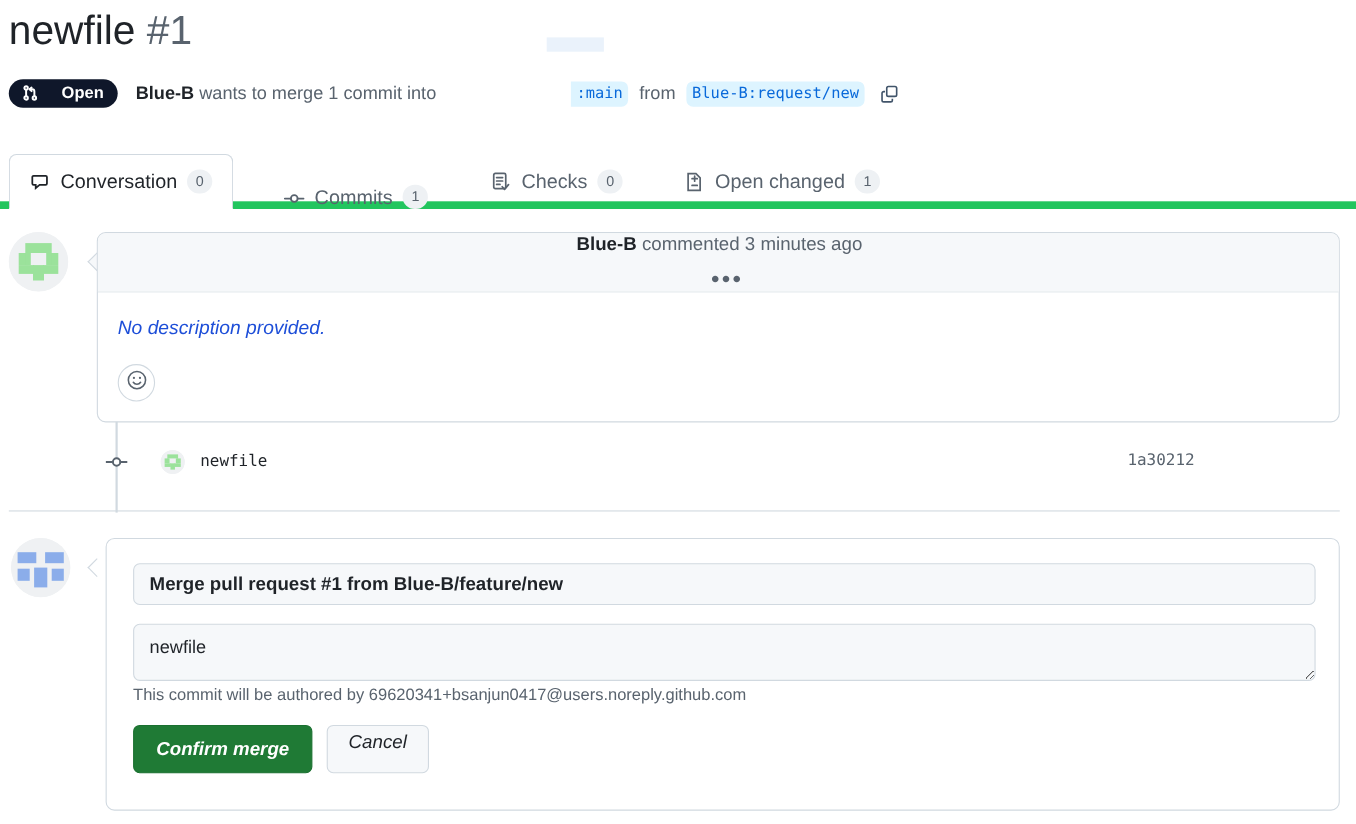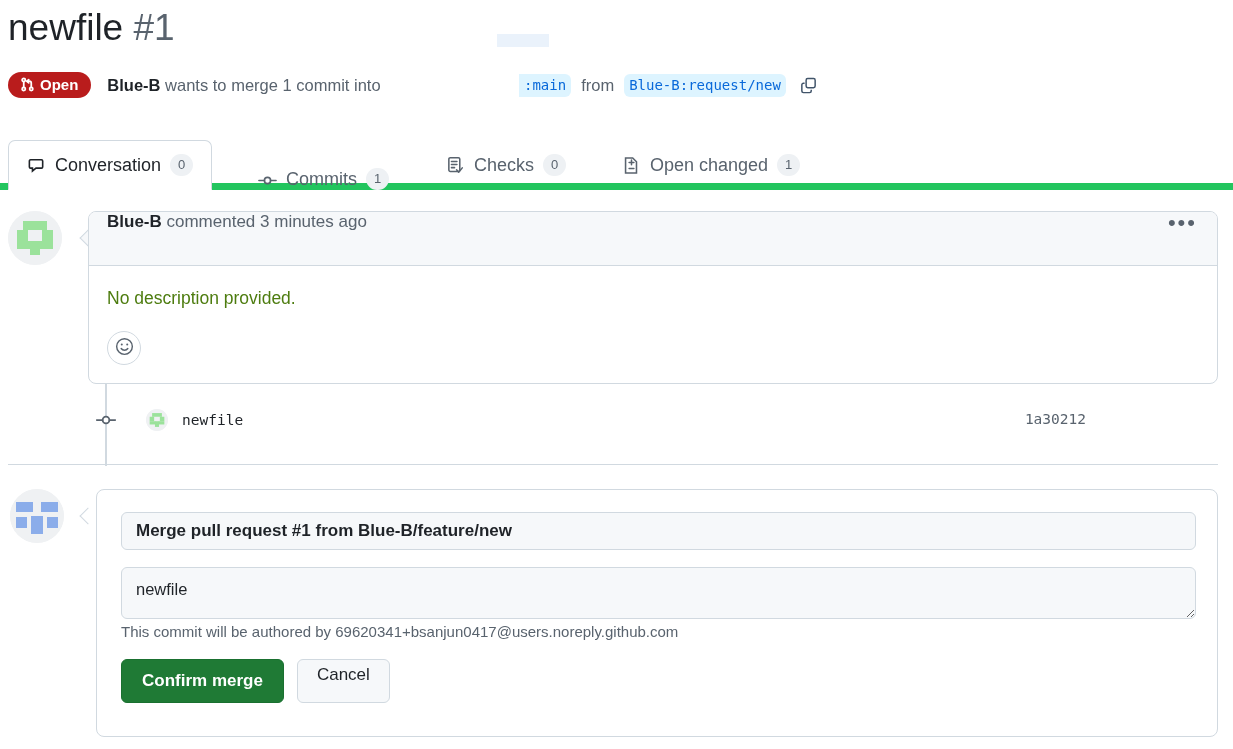--- a/index.html
+++ b/index.html
@@ -20,22 +20,22 @@
     white-space: nowrap; color: #1f2328;
   }
   .pr-title .num { color: #59636e; font-weight: 300; }
 
   .subhead {
     position: absolute; left: 8px; top: 66px;
     height: 38px; display: flex; align-items: center;
     white-space: nowrap;
   }
   .state-badge {
-    display: inline-flex; align-items: center; gap: 5px;
-    background: #b91c1c; color: #ffffff;
+    display: inline-flex; align-items: center; gap: 21px;
+    background: #0f172a; color: #ffffff;
     border-radius: 999px;
     padding: 5px 13px 6px 12px;
     font-size: 15px; font-weight: bold;
     line-height: 1;
     text-align: center;
   }
   .state-badge svg { display: block; }
   .meta-text {
     margin-left: 16px;
     font-size: 16.5px; color: #59636e; line-height: 1;
@@ -116,40 +116,41 @@
   .comment {
     position: absolute; left: 88px; top: 211px;
     width: 1130px;
     border: 1px solid #d1d9e0; border-radius: 8px;
     background: #ffffff;
   }
   .comment-head {
     height: 54px; background: #f6f8fa;
     border-bottom: 1px solid #d1d9e0;
     border-radius: 7px 7px 0 0;
-    display: flex; 
+    display: flex; align-items: center;
     padding: 0 16px 0 18px;
+    flex-direction: column;
   }
   .comment-head .who { font-size: 17px; color: #59636e; }
   .comment-head .who b { color: #1f2328; font-weight: bold; }
   .spacer { flex: 1; }
   .contrib-badge {
     border: 1px solid #d1d9e0; border-radius: 999px;
     color: #59636e; font-size: 14.5px;
     padding: 5px 11px 6px 11px; line-height: 1;
     cursor: pointer;
   }
   .kebab {
     margin-left: 18px; margin-right: 4px;
     color: #59636e; font-size: 22px; line-height: 1;
     letter-spacing: 2px; cursor: pointer;
   }
   .comment-body { padding: 22px 18px 18px 18px; }
   .no-desc {
-    color: #4d7c0f; font-size: 17.5px;
+    font-style: italic; color: #1d4ed8; font-size: 17.5px;
     margin: 0 0 22px 0;
   }
   .reaction-btn {
     width: 34px; height: 34px; border-radius: 50%;
     border: 1px solid #d1d9e0; background: #ffffff;
     display: flex; align-items: center; justify-content: center;
     cursor: pointer;
   }
 
   
@@ -217,21 +218,21 @@
     resize: vertical; outline: none;
   }
   .authored {
     margin-top: 4px;
     font-size: 15px; color: #59636e;
   }
   .btn-row { margin-top: 19px; display: flex; gap: 13px; }
   .btn {
     font-family: "Liberation Sans", sans-serif;
     border-radius: 6px; cursor: pointer;
-    font-size: 17px; line-height: 1;
+    font-size: 17px; line-height: 1; font-style: italic;
   }
   .btn-primary {
     background: #1f7a35; color: #ffffff; font-weight: bold;
     border: 1px solid #1a7030;
     padding: 12px 20px 13px 20px;
   }
   .btn-default {
     background: #f6f8fa; color: #1f2328;
     border: 1px solid #d1d9e0;
     padding: 0 19px 13px 19px;

